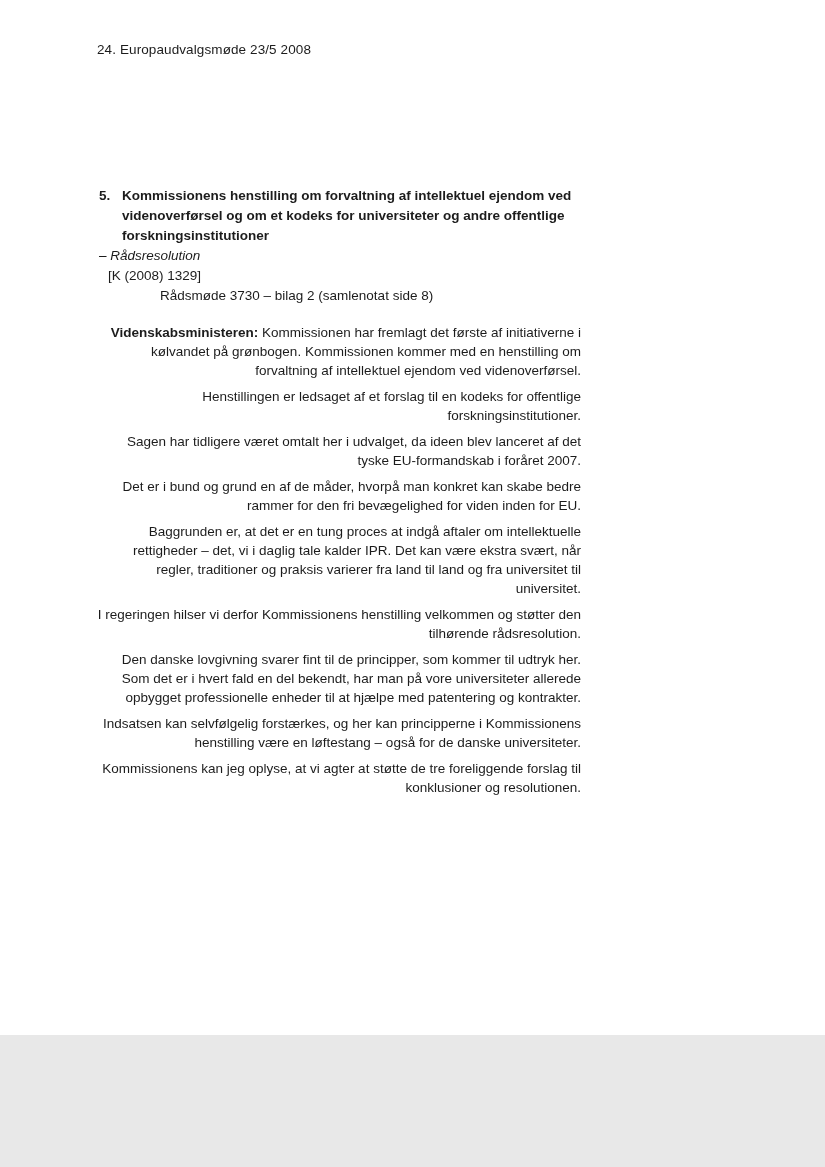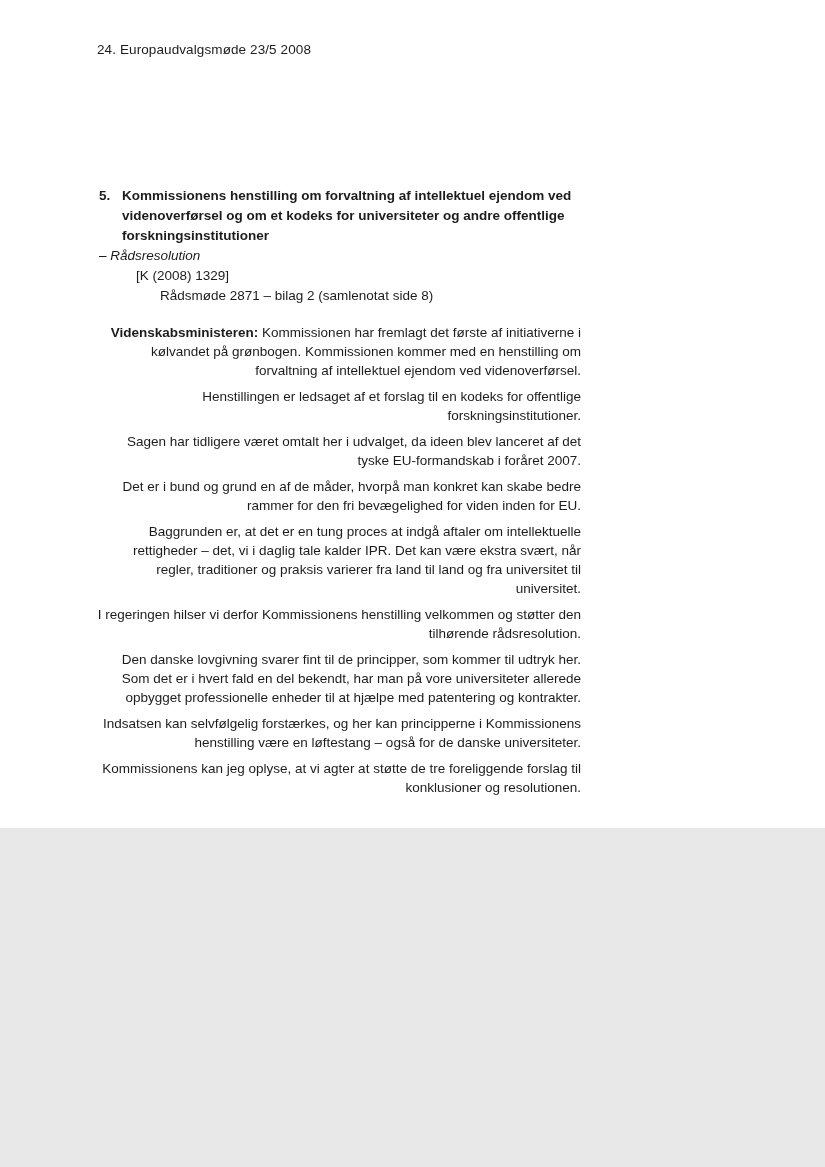--- a/index.html
+++ b/index.html
@@ -5,37 +5,37 @@
     * { margin: 0; padding: 0; box-sizing: border-box; }
     html, body { background: #e8e8e8; }
     body {
       width: 825px; height: 1167px;
       font-family: "Liberation Sans", sans-serif;
       color: #1c1c1c;
       position: relative;
     }
     .page {
       position: absolute; left: 0; top: 0;
-      width: 825px; height: 828px;
+      width: 825px; height: 1035px;
       background: #ffffff;
       overflow: hidden;
     }
     .header {
       position: absolute; left: 97px; top: 42px;
       font-size: 13.5px; letter-spacing: 0.1px;
     }
     .item-block {
       position: absolute; left: 99px; top: 186px; width: 500px;
       font-size: 13.5px; line-height: 20px;
     }
     .item-row { display: flex; }
     .item-number { font-weight: bold; flex: 0 0 23px; }
     .item-title { font-weight: bold; width: 460px; }
     .item-sub { font-style: italic; }
-    .item-ref { margin-left: 37px; }
+    .item-ref { margin-left: 9px; }
     .item-meeting { margin-left: 61px; }
     .body-text {
       position: absolute; left: 97px; top: 323px; width: 484px;
       font-size: 13.5px; line-height: 19px;
       text-align: right;
     }
     .body-text p { margin-bottom: 7px; }
     .speaker { font-weight: bold; }
     .page-number {
       position: absolute; left: 765px; top: 1068px;
@@ -50,21 +50,21 @@
 
   <div class="header">24. Europaudvalgsmøde 23/5 2008</div>
 
   <div class="item-block">
     <div class="item-row">
       <span class="item-number">5.</span>
       <span class="item-title">Kommissionens henstilling om forvaltning af intellektuel ejendom ved videnoverførsel og om et kodeks for universiteter og andre offentlige forskningsinstitutioner</span>
     </div>
     <div class="item-sub">–  Rådsresolution</div>
     <div class="item-ref">[K (2008) 1329]</div>
-    <div class="item-meeting">Rådsmøde 2871 – bilag 2 (samlenotat side 8)</div>
+    <div class="item-meeting">Rådsmøde 3730 – bilag 2 (samlenotat side 8)</div>
   </div>
 
   <div class="body-text">
     <p><span class="speaker">Videnskabsministeren:</span> <span>Kommissionen har fremlagt det første af initiativerne i kølvandet på grønbogen. Kommissionen kommer med en henstilling om forvaltning af intellektuel ejendom ved videnoverførsel.</span></p>
     <p>Henstillingen er ledsaget af et forslag til en kodeks for offentlige forskningsinstitutioner.</p>
     <p>Sagen har tidligere været omtalt her i udvalget, da ideen blev lanceret af det tyske EU-formandskab i foråret 2007.</p>
     <p>Det er i bund og grund en af de måder, hvorpå man konkret kan skabe bedre rammer for den fri bevægelighed for viden inden for EU.</p>
     <p>Baggrunden er, at det er en tung proces at indgå aftaler om intellektuelle rettigheder – det, vi i daglig tale kalder IPR. Det kan være ekstra svært, når regler, traditioner og praksis varierer fra land til land og fra universitet til universitet.</p>
     <p>I regeringen hilser vi derfor Kommissionens henstilling velkommen og støtter den tilhørende rådsresolution.</p>
     <p>Den danske lovgivning svarer fint til de principper, som kommer til udtryk her. Som det er i hvert fald en del bekendt, har man på vore universiteter allerede opbygget professionelle enheder til at hjælpe med patentering og kontrakter.</p>

